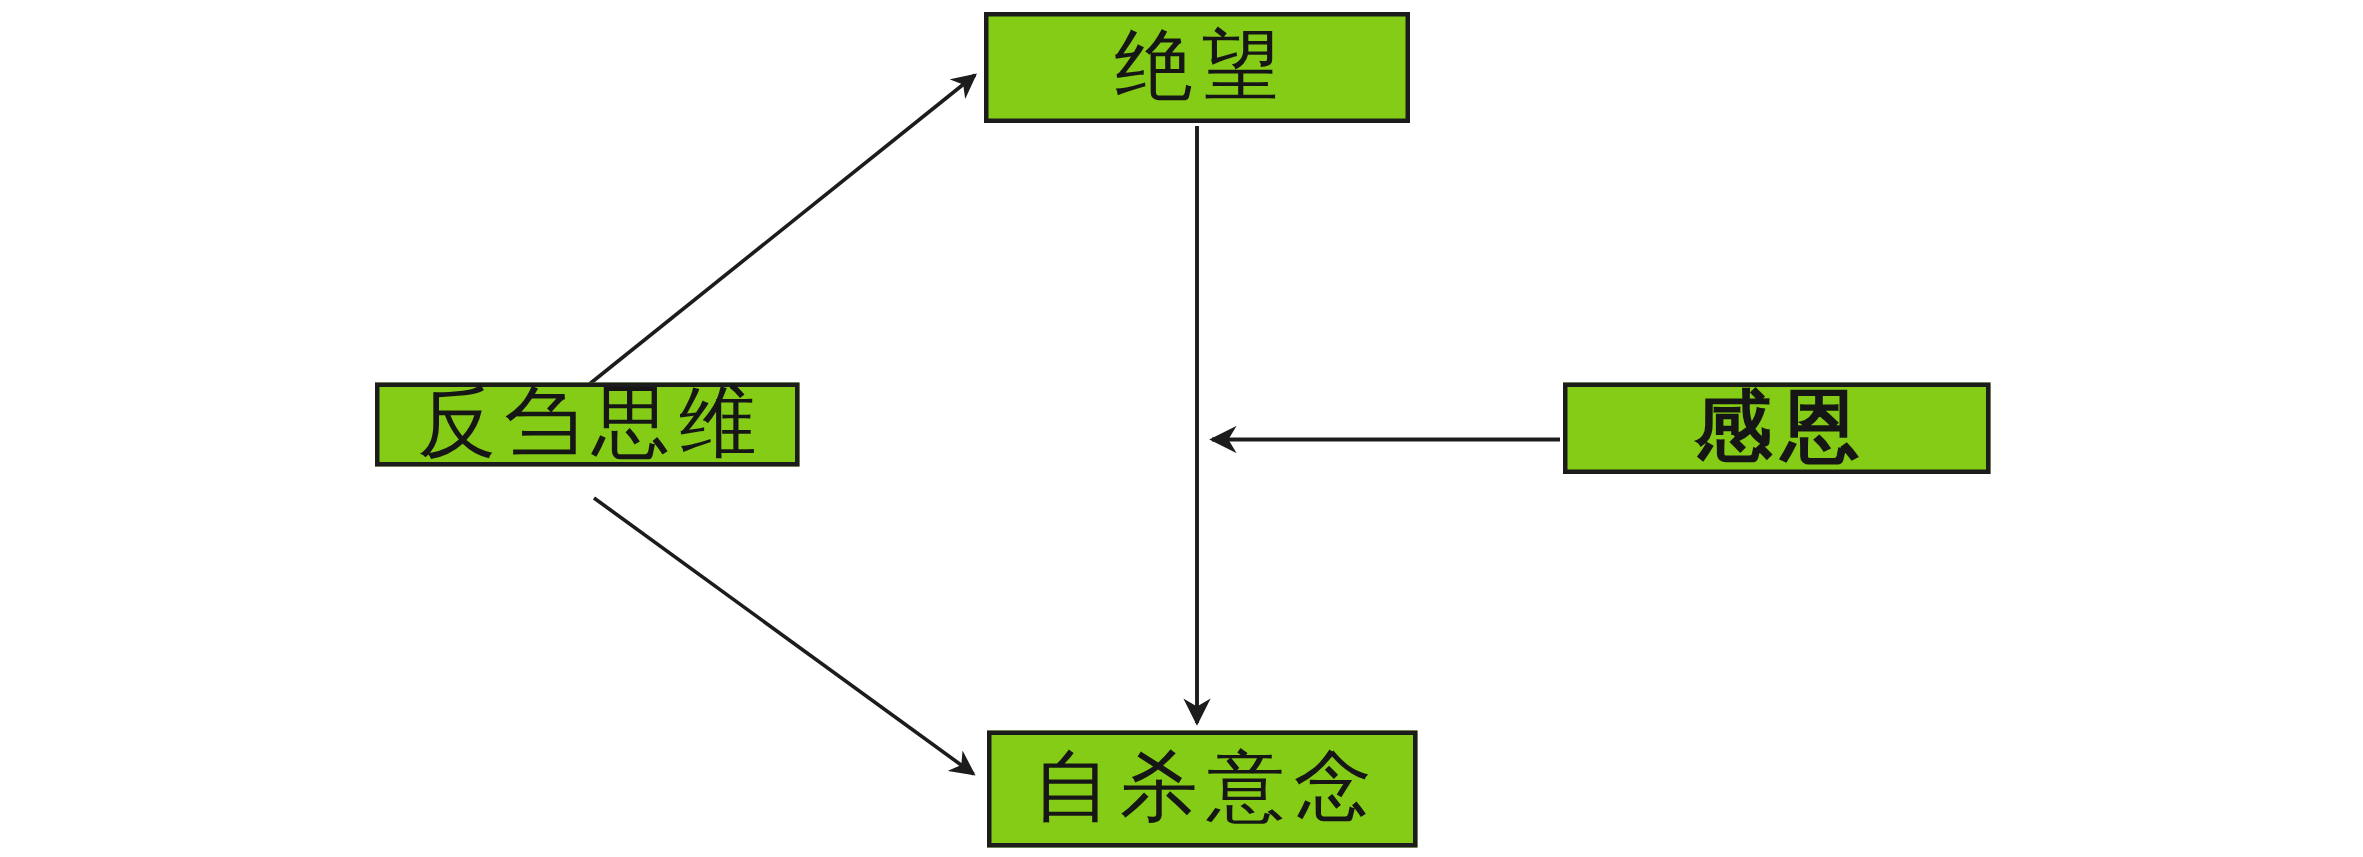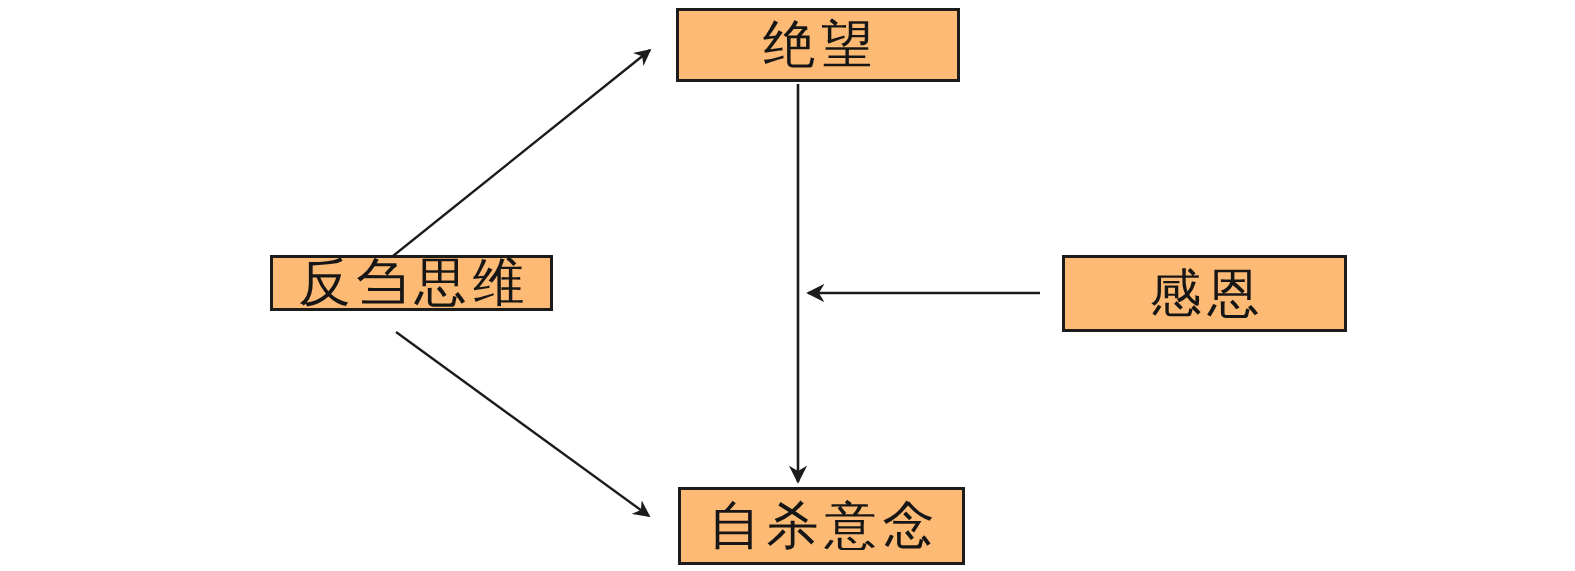--- a/index.html
+++ b/index.html
@@ -19,35 +19,34 @@
     position: absolute;
     left: 0;
     top: 0;
     width: 1575px;
     height: 571px;
   }
   .node-box {
     position: absolute;
     box-sizing: border-box;
     border: 3.5px solid #1c1c1c;
-    background: #fdba74;
+    background: #84cc16;
     display: flex;
     align-items: center;
     justify-content: center;
     color: #161616;
     font-size: 52px;
     letter-spacing: 6px;
     text-indent: 6px; 
     line-height: 1;
     white-space: nowrap;
-    margin-left: 20px;
   }
   .node-despair          { left: 656px; top: 8px;   width: 284px; height: 74px; }
   .node-rumination       { left: 250px; top: 255px; width: 283px; height: 56px; }
-  .node-gratitude        { left: 1042px; top: 255px; width: 285px; height: 77px; }
+  .node-gratitude        { left: 1042px; top: 255px; width: 285px; height: 61px; font-weight: bold; }
   .node-suicidal-ideation{ left: 658px; top: 487px; width: 287px; height: 78px; }
 </style>
 </head>
 <body>
 
 <div class="canvas">
 
   <svg class="arrow-layer" viewBox="0 0 1575 571" xmlns="http://www.w3.org/2000/svg" aria-hidden="true">
     <defs>
       <marker id="arrowhead" viewBox="0 0 10 10" refX="9" refY="5" markerWidth="7" markerHeight="7" orient="auto-start-reverse">

